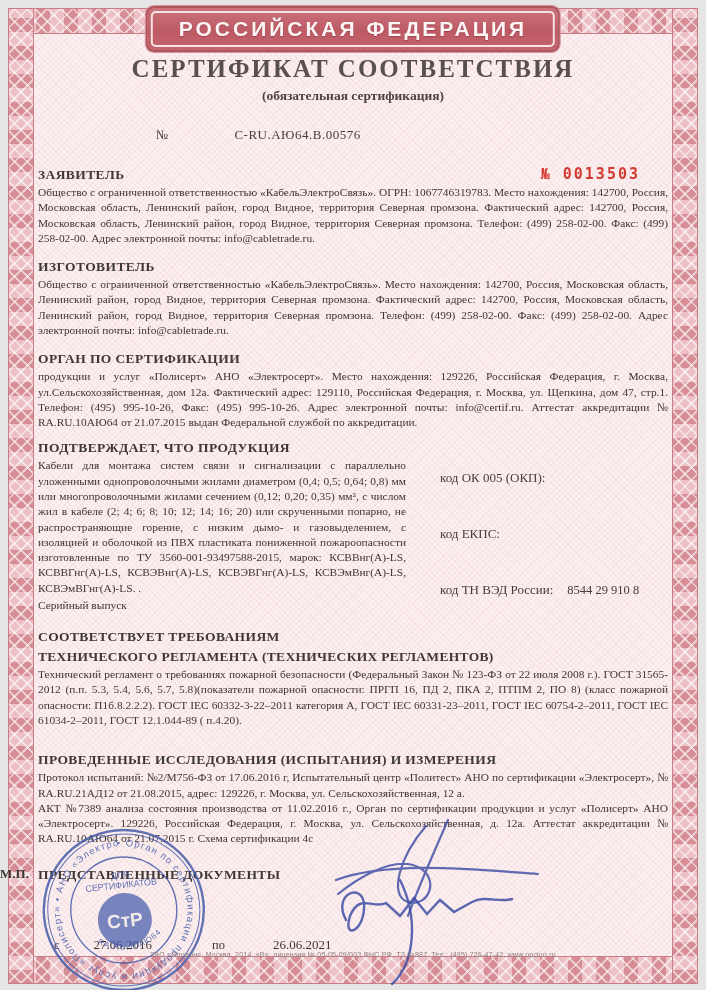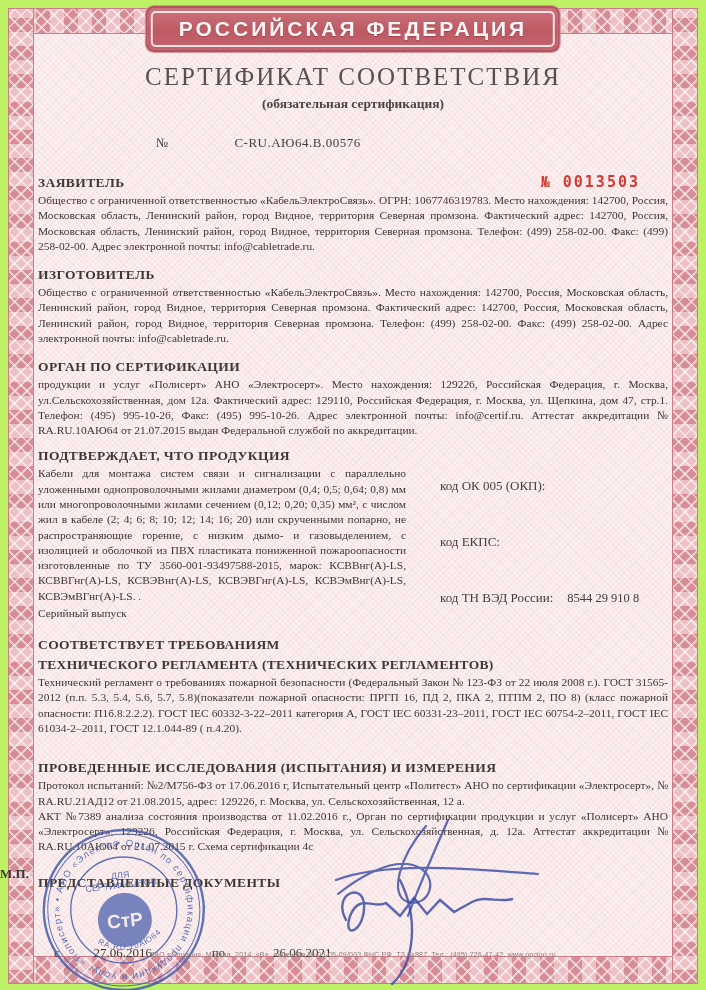--- a/index.html
+++ b/index.html
@@ -1,16 +1,16 @@
 <!DOCTYPE html>
 <html><head>
 <meta charset="utf-8">
 <style>
   html,body{margin:0;padding:0;background:#fff;}
-  .page{position:relative;width:706px;height:990px;background:#bef264;overflow:hidden;
+  .page{position:relative;width:706px;height:990px;background:#e5e5e5;overflow:hidden;
         font-family:"Liberation Serif",serif;color:#3c3732;}
   
   .frame-strip{position:absolute;background-color:#dca0a8;
     background-image:
       repeating-linear-gradient(45deg, rgba(255,255,255,.55) 0 2px, rgba(255,255,255,0) 2px 9px),
       repeating-linear-gradient(-45deg, rgba(255,255,255,.55) 0 2px, rgba(255,255,255,0) 2px 9px),
       repeating-linear-gradient(90deg,#d68d96 0 14px,#ecc0c5 14px 28px);
     box-shadow:inset 0 0 0 1px #c87d87;}
   .frame-top{left:8px;top:8px;right:8px;height:26px;}
   .frame-bottom{left:8px;bottom:6px;right:8px;height:28px;
@@ -34,21 +34,21 @@
       repeating-linear-gradient(-45deg, rgba(214,141,150,.10) 0 1px, rgba(0,0,0,0) 1px 4px);}
   
   .banner{position:absolute;left:50%;top:6px;transform:translateX(-50%);z-index:5;
     background:linear-gradient(#cb737c,#bd5a64 55%,#c4656f);border:2px solid #b05460;border-radius:8px;
     padding:3px;box-shadow:0 0 0 1px #d9939b;}
   .banner-inner{border:2px solid #f6e3e5;border-radius:5px;padding:4px 26px;}
   .banner-text{font-family:"Liberation Sans",sans-serif;font-weight:bold;font-size:21px;
     letter-spacing:3px;color:#fdf6f6;white-space:nowrap;text-shadow:0 1px 1px rgba(120,30,40,.4);}
   
   .content{position:absolute;left:38px;right:38px;top:34px;z-index:2;}
-  .doc-title{margin-top:29px;text-align:center;font-size:25px;letter-spacing:2px;color:#58504b;}
+  .doc-title{margin-top:21px;text-align:center;font-size:25px;letter-spacing:2px;color:#58504b;font-weight:bold;}
   .doc-subtitle{margin-top:5px;text-align:center;font-size:13.5px;font-weight:bold;color:#4c4440;}
   .cert-no-row{margin-top:23px;display:flex;font-size:13px;color:#443e3a;}
   .cert-no-row .no-label{margin-left:118px;}
   .cert-no-row .no-value{margin-left:66px;letter-spacing:.5px;}
   .sec-heading{font-weight:bold;font-size:13.5px;letter-spacing:.4px;color:#3e3833;}
   .head-row{display:flex;justify-content:space-between;align-items:flex-end;margin-top:22px;}
   .serial{font-family:"DejaVu Sans Mono",monospace;font-weight:bold;font-size:15px;
     color:#d23a31;letter-spacing:2px;margin-right:28px;}
   .body-text{font-size:11.4px;line-height:1.34;text-align:justify;margin-top:2px;color:#3c3732;}
   .mt12{margin-top:13px;} .mt10{margin-top:10px;}

